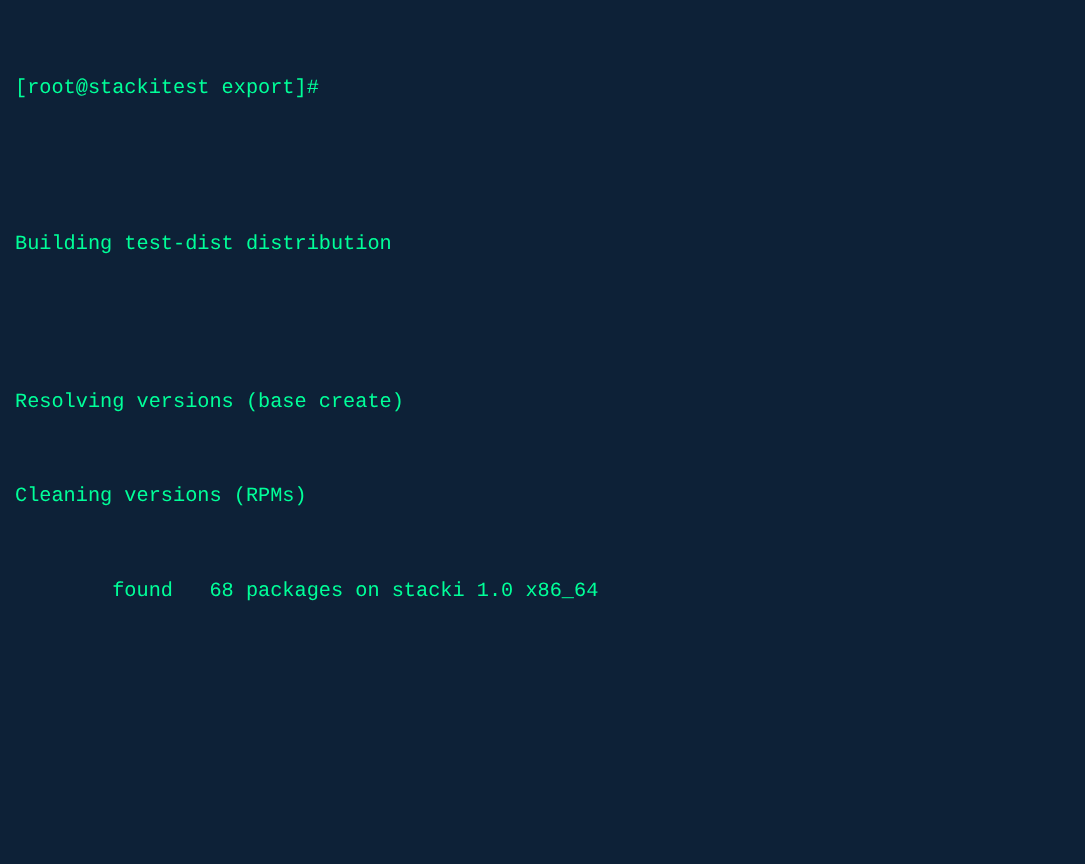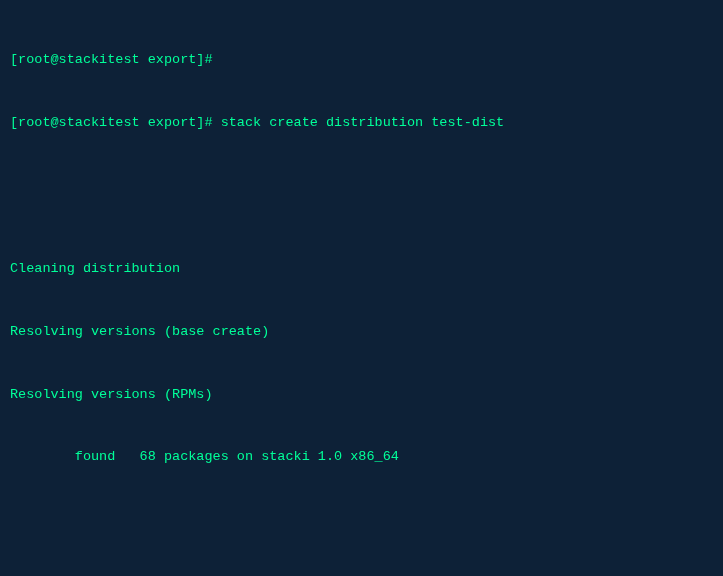--- a/index.html
+++ b/index.html
@@ -21,26 +21,25 @@
     }
     .line {
       display: block;
     }
   </style>
 </head>
 <body>
 
 <div class="terminal">
   <span class="line">[root@stackitest export]#</span>
-  <span class="line">[root@stackitest export]# stack create distribution test-dist</span>
   <span class="line"></span>
+  <span class="line">Building test-dist distribution</span>
   <span class="line"></span>
-  <span class="line">Cleaning distribution</span>
   <span class="line">Resolving versions (base create)</span>
-  <span class="line">Resolving versions (RPMs)</span>
+  <span class="line">Cleaning versions (RPMs)</span>
   <span class="line">        found   68 packages on stacki 1.0 x86_64</span>
   
   
   
   
   
   
   
   
   

